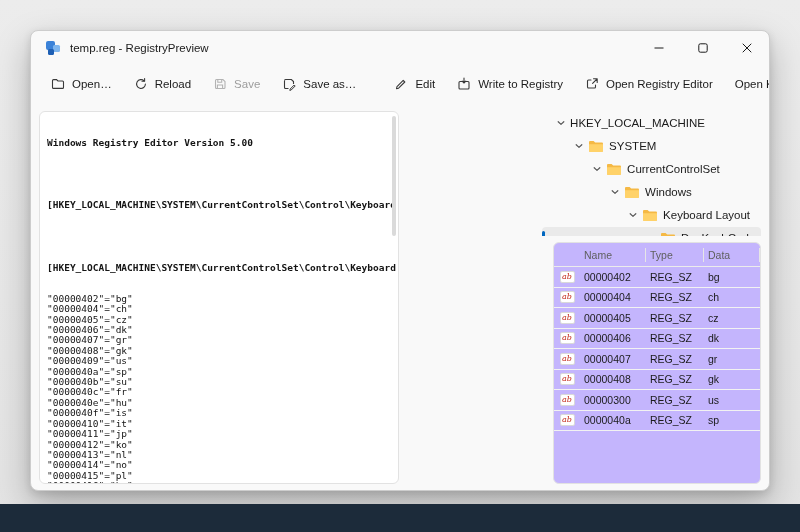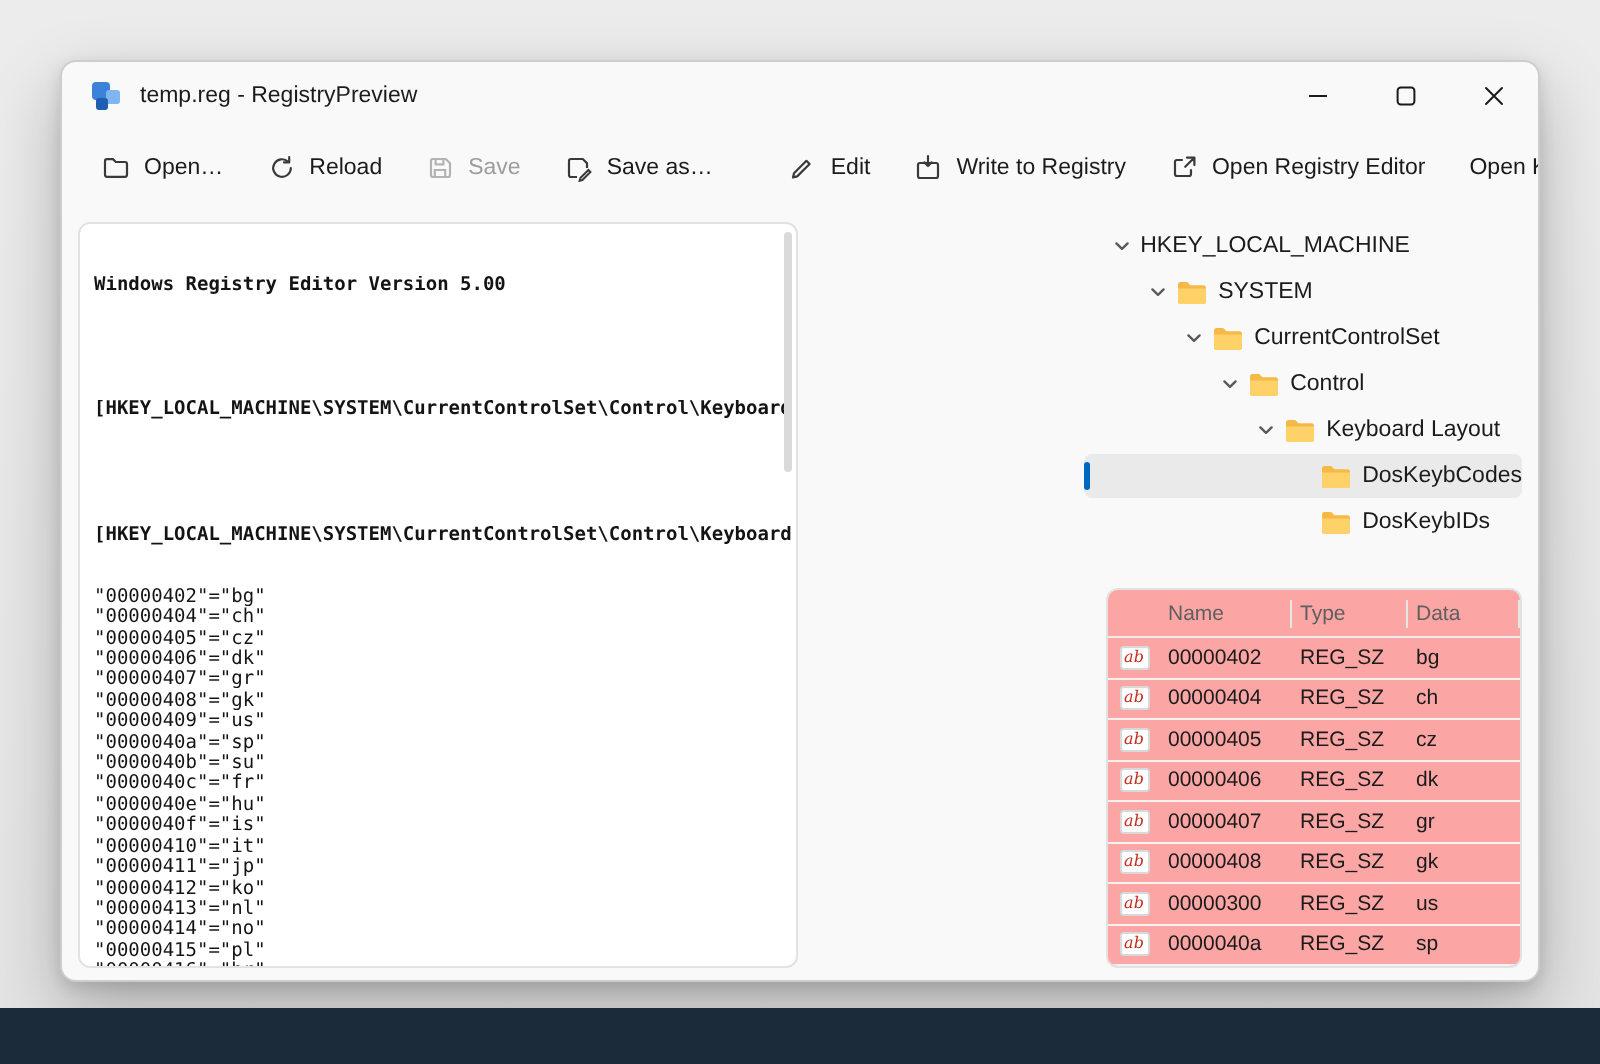--- a/index.html
+++ b/index.html
@@ -51,21 +51,21 @@
               border-radius:4px; font-size:11.5px; color:#1b1b1b; }
   .tree-row.sel { background:#eaeaea; }
   .sel-pill { position:absolute; left:0; top:4px; bottom:4px; width:3px; border-radius:2px; background:#0067c0; }
   .chev { width:18px; flex:0 0 auto; display:flex; align-items:center; justify-content:center; }
   .chev-space { width:18px; flex:0 0 auto; }
   .folder { width:21px; flex:0 0 auto; display:flex; align-items:center; }
   .ind0 { padding-left:10px; } .ind1 { padding-left:28px; } .ind2 { padding-left:46px; }
   .ind3 { padding-left:64px; } .ind4 { padding-left:82px; } .ind5 { padding-left:100px; }
 
   
-  .grid-pane { height:190px; flex:0 0 auto; background:#fca5a5; border:1px solid #e2e2e2; border-radius:6px; overflow:hidden; }
+  .grid-pane { height:242px; flex:0 0 auto; background:#c4b5fd; border:1px solid #e2e2e2; border-radius:6px; overflow:hidden; }
   .grid-header { height:24px; display:flex; align-items:center; border-bottom:1px solid #ececec; }
   .gh-spacer { width:26px; flex:0 0 auto; }
   .gh-cell { font-size:10.5px; color:#5f5f5f; padding-left:4px; border-right:1px solid #e6e6e6; height:14px; line-height:14px; }
   .gh-name { width:66px; } .gh-type { width:58px; } .gh-data { width:56px; }
   .grid-row { height:20.5px; display:flex; align-items:center; font-size:10.5px; color:#1b1b1b; border-bottom:1px solid #f2f2f2; }
   .gr-icon { width:26px; flex:0 0 auto; display:flex; align-items:center; justify-content:center; }
   .val-icon { width:15px; height:12px; border:1px solid #d9d9d9; border-radius:2px; background:#fff;
               color:#c42b1c; font-size:8px; line-height:10px; font-family:"DejaVu Serif",serif; font-style:italic;
               display:flex; align-items:center; justify-content:center; }
   .gc-name { width:66px; padding-left:4px; } .gc-type { width:58px; padding-left:4px; } .gc-data { flex:1; padding-left:4px; }
@@ -278,21 +278,21 @@
               <svg width="10" height="10" viewBox="0 0 10 10">
                   <path d="M2.2 3.7 L5 6.4 L7.8 3.7" fill="none" stroke="#5a5a5a" stroke-width="1.2" stroke-linecap="round" stroke-linejoin="round"></path>
                 </svg>
             </span>
             <span class="folder">
               <svg width="16" height="13" viewBox="0 0 16 13">
                   <path d="M1 2.2C1 1.5 1.5 1 2.2 1h3.4l1.6 1.6h6.6c.7 0 1.2.5 1.2 1.2v7c0 .7-.5 1.2-1.2 1.2H2.2C1.5 12 1 11.5 1 10.8Z" fill="#f5b945"></path>
                   <path d="M1 4.2h14v6.6c0 .7-.5 1.2-1.2 1.2H2.2C1.5 12 1 11.5 1 10.8Z" fill="#ffd269"></path>
                 </svg>
             </span>
-            <span>Control</span>
+            <span>Windows</span>
           </div>
 
           <div class="tree-row ind4">
             <span class="chev">
               <svg width="10" height="10" viewBox="0 0 10 10">
                   <path d="M2.2 3.7 L5 6.4 L7.8 3.7" fill="none" stroke="#5a5a5a" stroke-width="1.2" stroke-linecap="round" stroke-linejoin="round"></path>
                 </svg>
             </span>
             <span class="folder">
               <svg width="16" height="13" viewBox="0 0 16 13">

